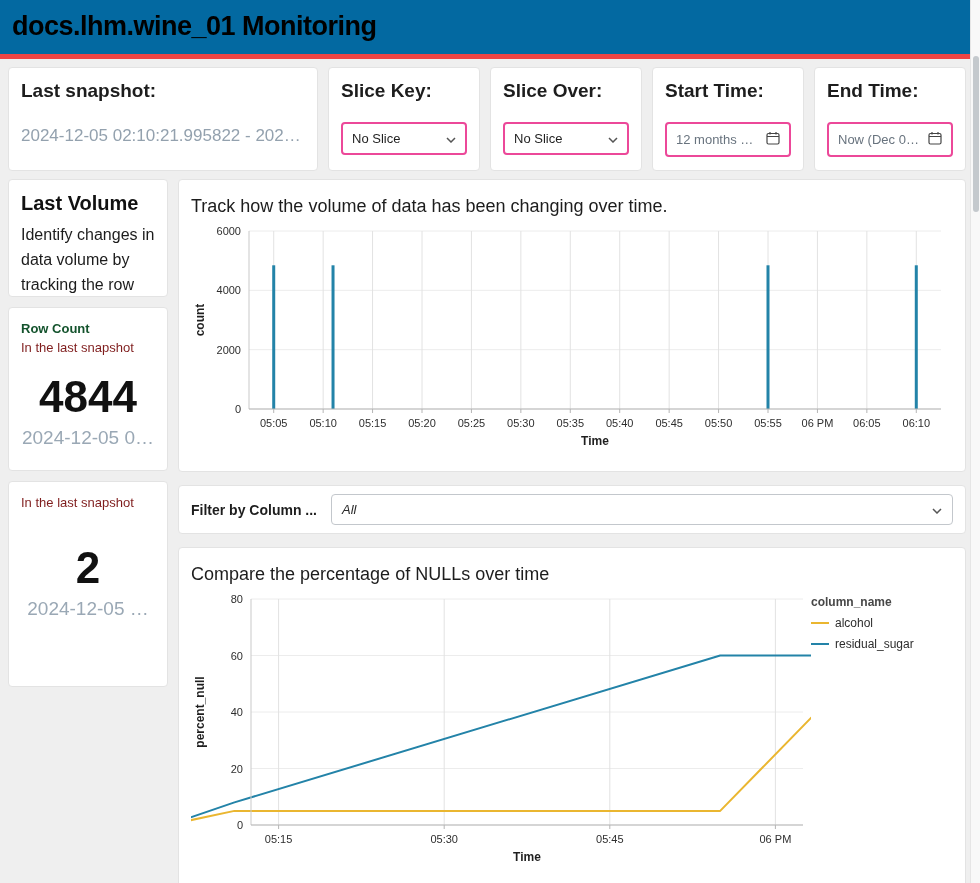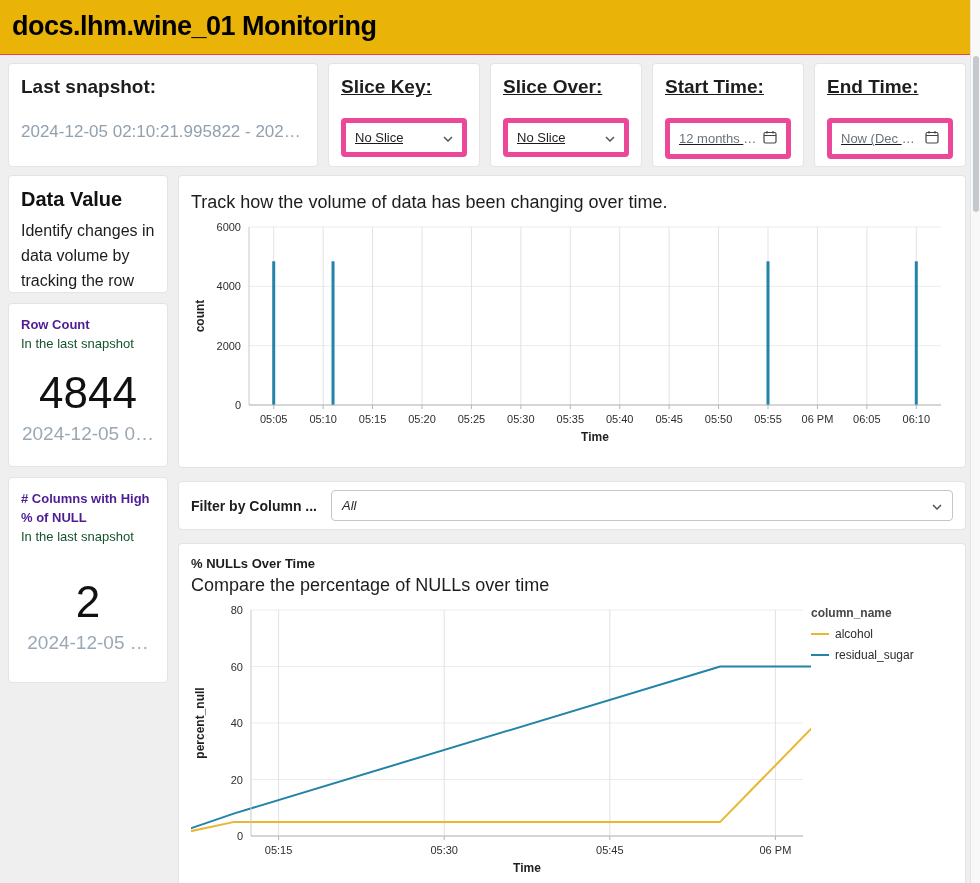--- a/index.html
+++ b/index.html
@@ -4,65 +4,65 @@
 <style>
   * { box-sizing: border-box; margin: 0; padding: 0; }
   html, body { width: 980px; height: 883px; overflow: hidden; }
   body {
     font-family: "Liberation Sans", "DejaVu Sans", sans-serif;
     background: #efefef;
     color: #1a1a1a;
     position: relative;
   }
   .page-header {
-    background: #eab308;
-    border-bottom: 1px solid #ef4444;
+    background: #0369a1;
+    border-bottom: 5px solid #ef4444;
     padding: 11px 14px 12px 12px;
   }
   .page-header h1 { font-size: 27px; font-weight: bold; color: #000; letter-spacing: -0.5px; }
 
   .content { padding: 8px 14px 0 8px; }
 
   
   .controls-row { display: flex; gap: 10px; }
   .card {
     background: #fff;
     border: 1px solid #e3e3e3;
     border-radius: 4px;
   }
   .ctl-card { height: 104px; padding: 12px; overflow: hidden; }
   .ctl-label { font-size: 19px; font-weight: bold; color: #1d1d1d; }
   .ctl-snapshot { width: 310px; flex: none; }
-  .ctl-flex { flex: 1; min-width: 0; text-decoration: underline; }
+  .ctl-flex { flex: 1; min-width: 0; }
   .snapshot-value {
     margin-top: 24px; font-size: 17px; color: #93a1ae;
     white-space: nowrap; overflow: hidden; text-overflow: ellipsis;
   }
   .selectbox, .timebox {
     margin-top: 20px;
     display: flex; align-items: center; justify-content: space-between; gap: 6px;
-    border: 5px solid #ec4899; border-radius: 4px;
+    border: 2px solid #ec4899; border-radius: 4px;
     padding: 7px 9px; font-size: 13px; background: #fff; cursor: pointer;
   }
   .selectbox span.val { color: #1f1f1f; white-space: nowrap; overflow: hidden; text-overflow: ellipsis; }
   .timebox span.val { color: #68737e; white-space: nowrap; overflow: hidden; text-overflow: ellipsis; }
 
   
   .main-grid { display: grid; grid-template-columns: 160px 1fr; gap: 10px; margin-top: 8px; }
   .left-col { display: flex; flex-direction: column; }
   .right-col { display: flex; flex-direction: column; gap: 13px; min-width: 0; }
 
   .side-card { padding: 12px; overflow: hidden; }
   .side-card + .side-card { margin-top: 10px; }
   .side-card.gap-big { margin-top: 38px; }
   .side-title-lg { font-size: 20px; font-weight: bold; margin-bottom: 8px; color: #111; }
   .side-desc { font-size: 16px; line-height: 1.55; color: #1c1c1c; }
-  .side-title-sm { font-size: 13px; font-weight: bold; color: #4c1d95; line-height: 1.45; }
-  .side-sub { font-size: 13px; color: #14532d; line-height: 1.45; }
-  .big-number { font-size: 44px; font-weight: normal; text-align: center; color: #111; margin-top: 14px; }
+  .side-title-sm { font-size: 13px; font-weight: bold; color: #14532d; line-height: 1.45; }
+  .side-sub { font-size: 13px; color: #7f1d1d; line-height: 1.45; }
+  .big-number { font-size: 44px; font-weight: bold; text-align: center; color: #111; margin-top: 14px; }
   .big-number.xl-gap { margin-top: 30px; }
   .stat-time {
     font-size: 19px; color: #9aa8b5; text-align: center; margin-top: 5px;
     white-space: nowrap; overflow: hidden; text-overflow: ellipsis;
   }
   .h-data-volume { height: 118px; }
   .h-row-count { height: 164px; }
   .h-nulls { height: 142px; }
   .h-cols { height: 206px; }
 
@@ -166,34 +166,33 @@
       </div>
     </div>
 
   </div>
 
   <div class="main-grid">
 
     <div class="left-col">
 
       <div class="card side-card h-data-volume">
-        <div class="side-title-lg">Data Value</div>
+        <div class="side-title-lg">Last Volume</div>
         <div class="side-desc">Identify changes in data volume by tracking the row count</div>
       </div>
 
       <div class="card side-card h-row-count">
         <div class="side-title-sm">Row Count</div>
         <div class="side-sub">In the last snapshot</div>
         <div class="big-number">4844</div>
         <div class="stat-time">2024-12-05 0…</div>
       </div>
 
 
       <div class="card side-card h-cols">
-        <div class="side-title-sm"># Columns with High % of NULL</div>
         <div class="side-sub">In the last snapshot</div>
         <div class="big-number xl-gap">2</div>
         <div class="stat-time">2024-12-05 …</div>
       </div>
 
     </div>
 
     <div class="right-col">
 
       <div class="card chart-card">
@@ -266,21 +265,20 @@
           <span class="val">All</span>
           <span>
             <svg width="10" height="6" viewBox="0 0 10 6">
                 <polyline points="1,1 5,5 9,1" fill="none" stroke="#555" stroke-width="1.5"></polyline>
               </svg>
           </span>
         </div>
       </div>
 
       <div class="card chart-card">
-        <div class="chart-title">% NULLs Over Time</div>
         <div class="chart-sub">Compare the percentage of NULLs over time</div>
         <div class="chart2-body">
           <svg width="620" height="284" viewBox="0 0 620 284">
               <line x1="60" x2="612" y1="234" y2="234" stroke="#ececec"></line>
               <line x1="60" x2="612" y1="177.5" y2="177.5" stroke="#ececec"></line>
               <line x1="60" x2="612" y1="121" y2="121" stroke="#ececec"></line>
               <line x1="60" x2="612" y1="64.5" y2="64.5" stroke="#ececec"></line>
               <line x1="60" x2="612" y1="8" y2="8" stroke="#ececec"></line>
               <line x1="87.6" x2="87.6" y1="8" y2="234" stroke="#e2e2e2"></line>
               <line x1="253.2" x2="253.2" y1="8" y2="234" stroke="#e2e2e2"></line>

